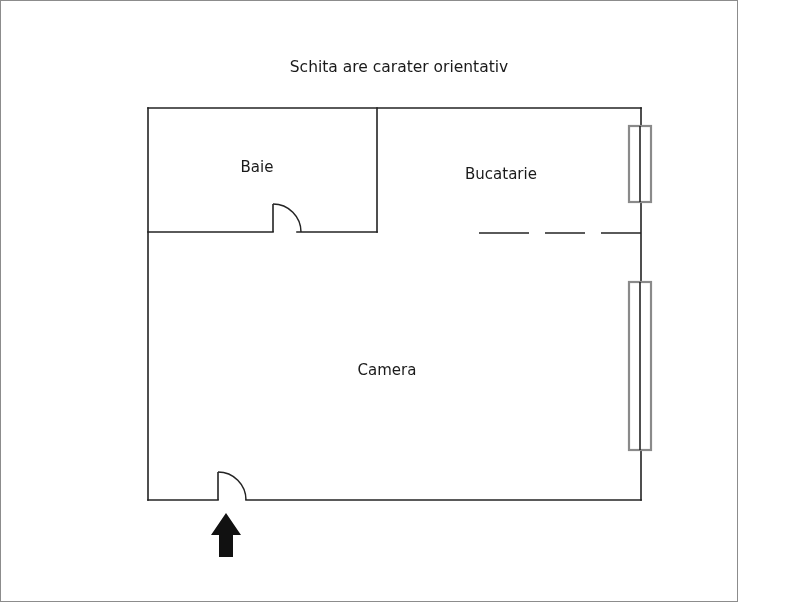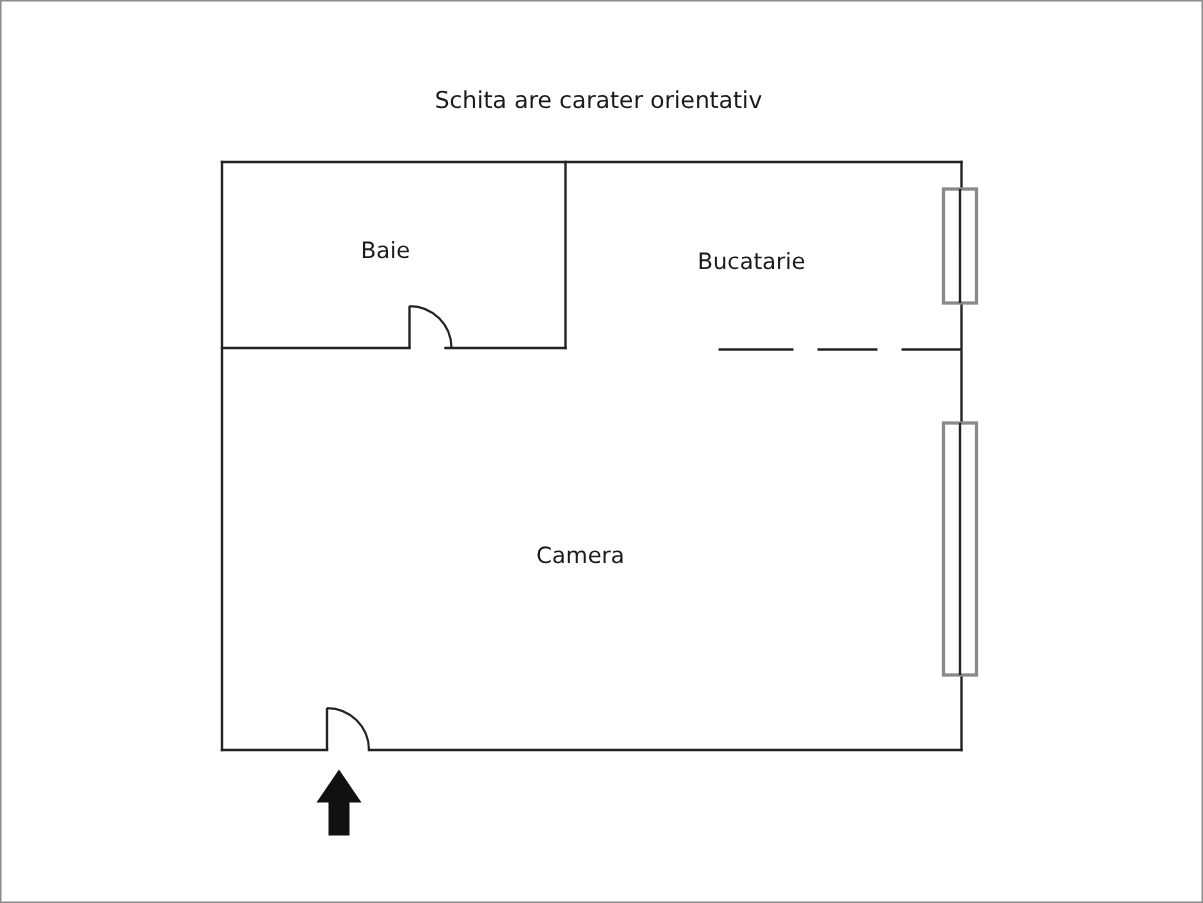--- a/index.html
+++ b/index.html
@@ -9,21 +9,21 @@
     background: #ffffff;
   }
   body {
     width: 802px;
     height: 602px;
     font-family: "DejaVu Sans", "Liberation Sans", sans-serif;
     overflow: hidden;
   }
   #plan-frame {
     position: relative;
-    width: 802px;
+    width: 738px;
     height: 602px;
     box-sizing: border-box;
     border: 1px solid #8c8c8c;
     background: #ffffff;
   }
   #plan-svg {
     position: absolute;
     left: 0;
     top: 0;
     display: block;

